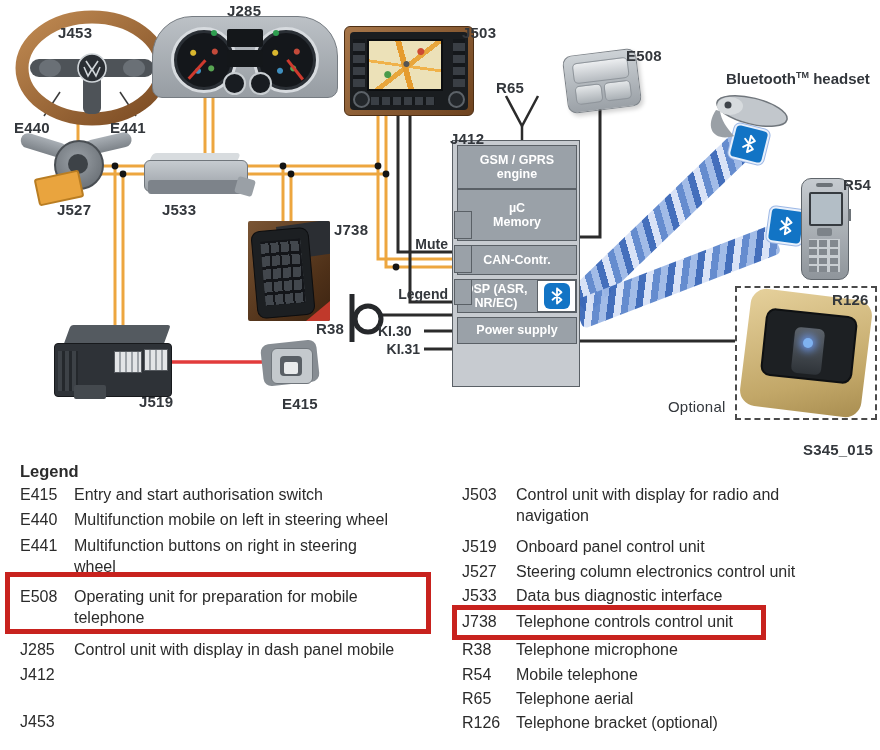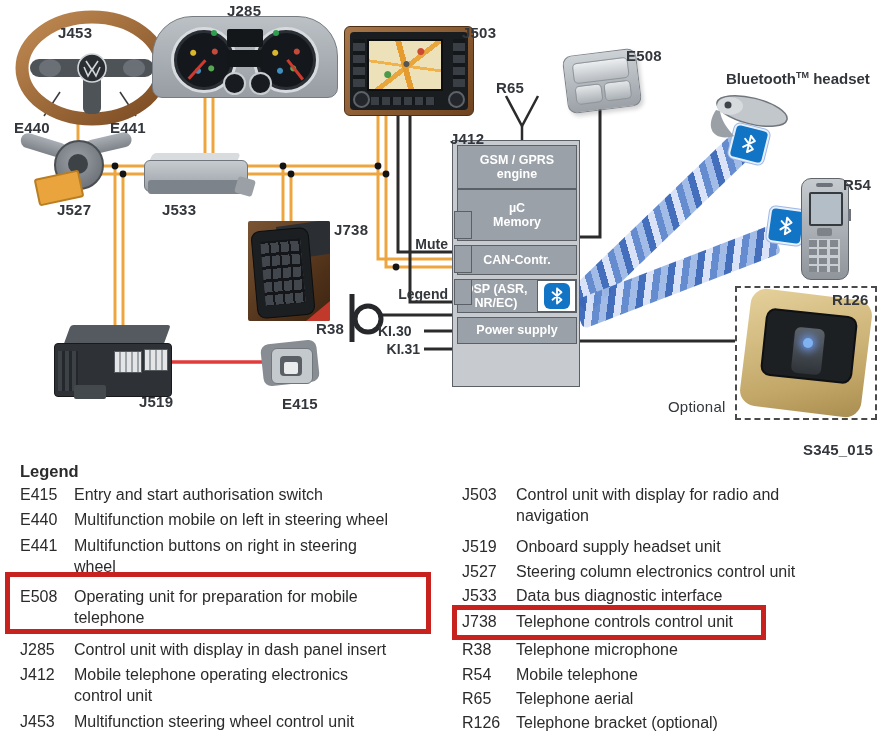--- a/index.html
+++ b/index.html
@@ -387,40 +387,37 @@
         <span class="desc">Multifunction buttons on right in steering
 wheel</span>
       </div>
     <div class="lrow" style="left:20px;top:131px;">
         <span class="code">E508</span>
         <span class="desc">Operating unit for preparation for mobile
 telephone</span>
       </div>
     <div class="lrow" style="left:20px;top:184px;">
         <span class="code">J285</span>
-        <span class="desc">Control unit with display in dash panel insert</span>
+        <span class="desc">Control unit with display in dash panel mobile</span>
       </div>
     <div class="lrow" style="left:20px;top:209px;">
         <span class="code">J412</span>
-        <span class="desc">Mobile telephone operating electronics
-control unit</span>
       </div>
     <div class="lrow" style="left:20px;top:256px;">
         <span class="code">J453</span>
-        <span class="desc">Multifunction steering wheel control unit</span>
       </div>
 
     <div class="lrow" style="left:462px;top:29px;">
         <span class="code">J503</span>
         <span class="desc">Control unit with display for radio and
 navigation</span>
       </div>
     <div class="lrow" style="left:462px;top:81px;">
         <span class="code">J519</span>
-        <span class="desc">Onboard supply headset unit</span>
+        <span class="desc">Onboard panel control unit</span>
       </div>
     <div class="lrow" style="left:462px;top:106px;">
         <span class="code">J527</span>
         <span class="desc">Steering column electronics control unit</span>
       </div>
     <div class="lrow" style="left:462px;top:130px;">
         <span class="code">J533</span>
         <span class="desc">Data bus diagnostic interface</span>
       </div>
     <div class="lrow" style="left:462px;top:156px;">

